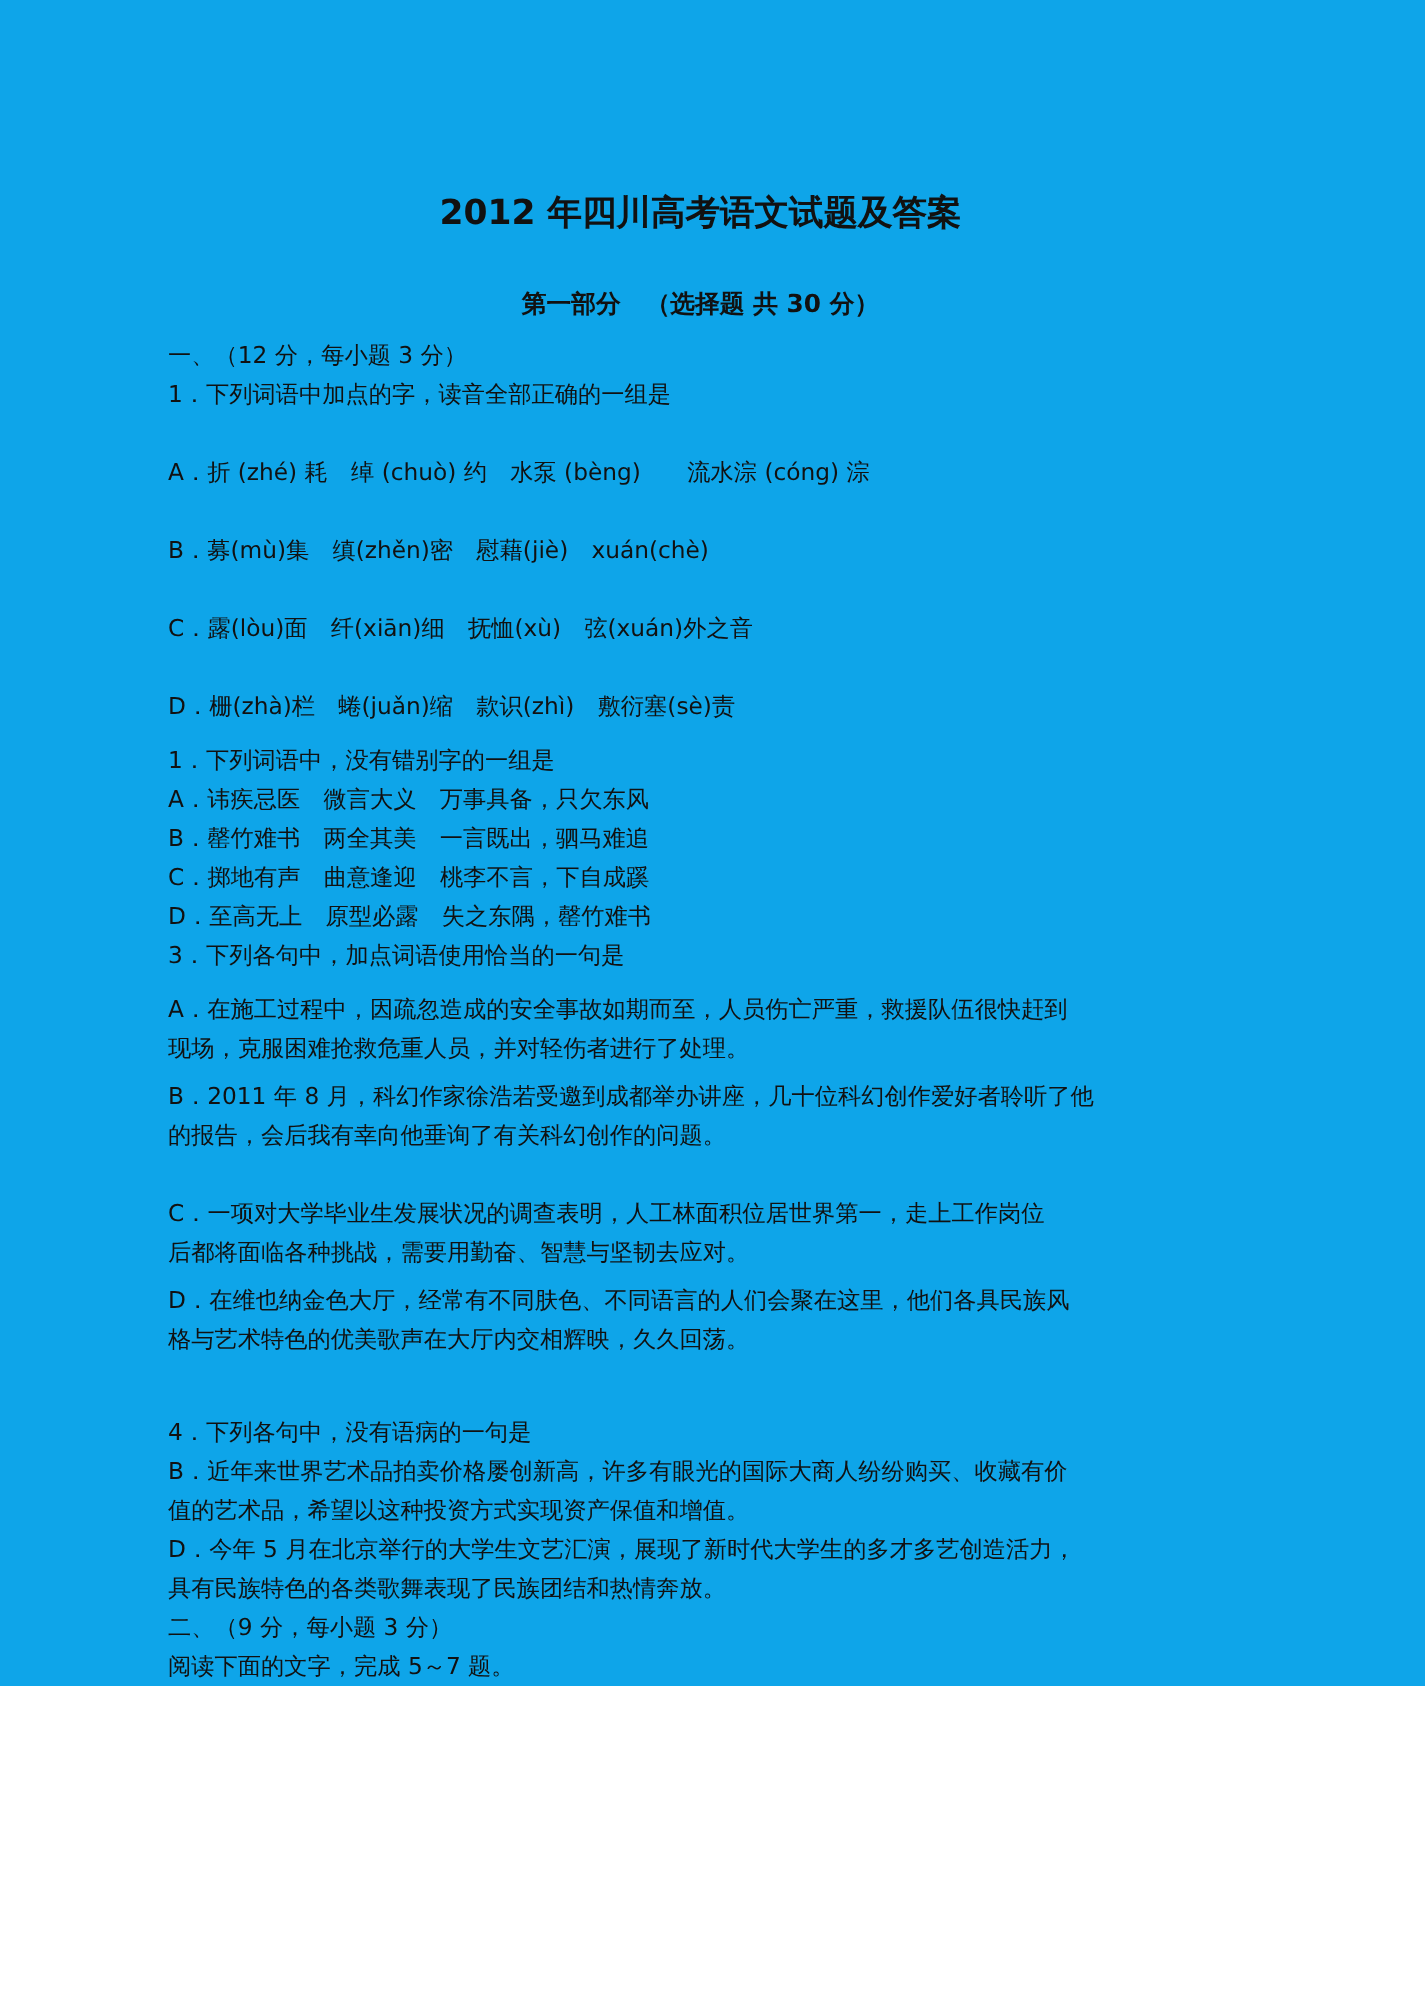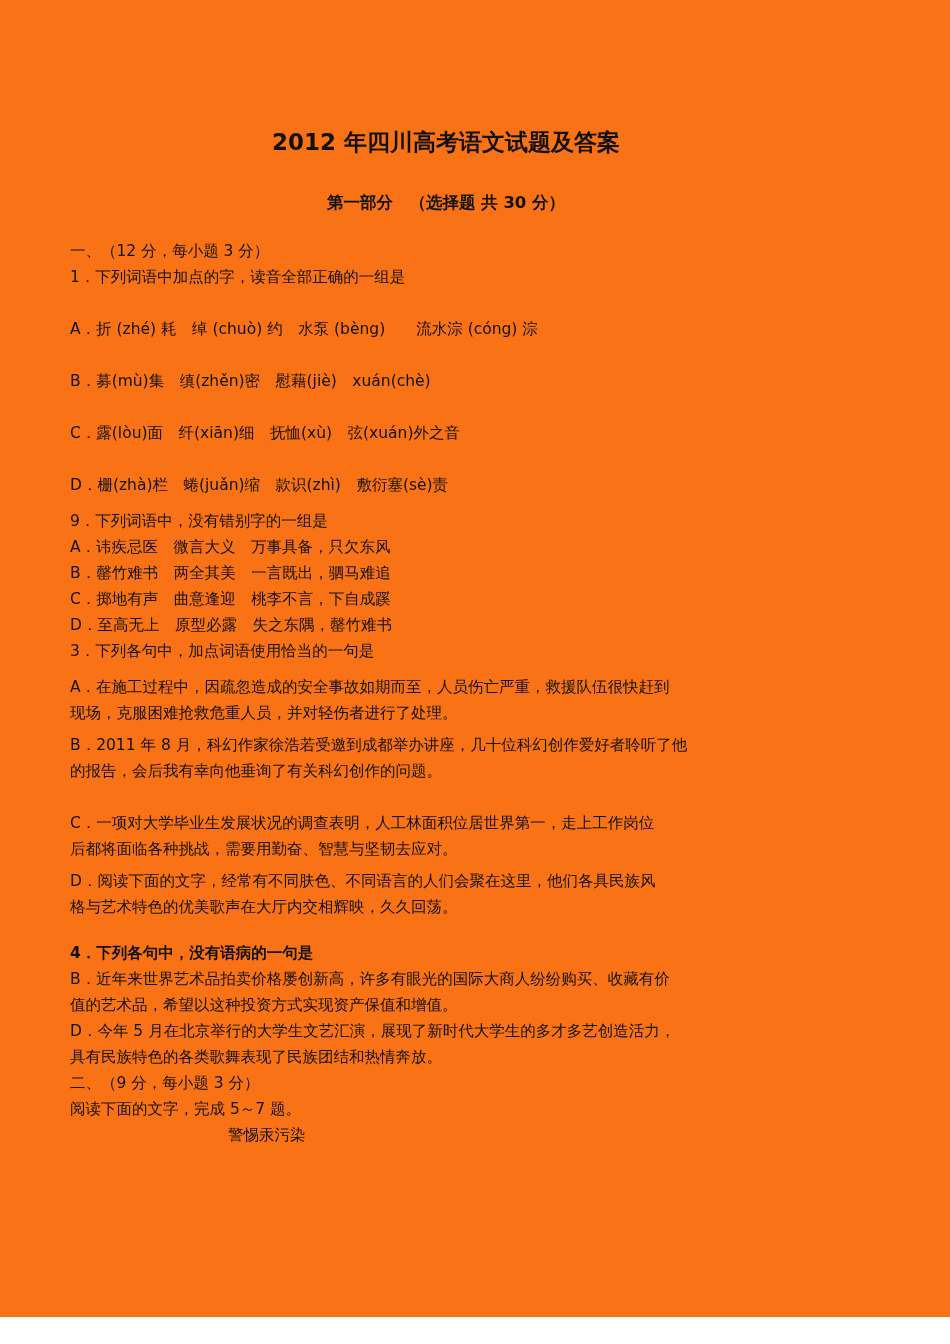--- a/index.html
+++ b/index.html
@@ -1,79 +1,79 @@
 <!DOCTYPE html>
 <html><head>
 <meta charset="utf-8">
 <style>
   * { margin: 0; padding: 0; box-sizing: border-box; }
   html, body { background: #ffffff; }
   .page {
     width: 950px;
-    height: 1317px;
-    background: #f97316;
+    height: 1124px;
+    background: #0ea5e9;
     color: #111111;
-    padding: 126px 128px 30px 70px;
+    padding: 126px 128px 30px 112px;
     font-family: "DejaVu Sans", "Liberation Sans", sans-serif;
     font-size: 15.5px;
     line-height: 26px;
     overflow: hidden;
   }
   .doc-title {
     font-size: 23px;
     font-weight: 700;
     text-align: center;
     line-height: 32px;
     margin-bottom: 32px;
   }
   .part-heading {
     font-size: 16.5px;
     font-weight: 700;
     text-align: center;
-    margin-bottom: 22px;
+    margin-bottom: 8px;
   }
   .line, .opt-block { white-space: pre-wrap; }
   .mt4  { margin-top: 4px; }
   .mt6  { margin-top: 6px; }
   .mt10 { margin-top: 10px; }
-  .mt20 { margin-top: 20px; font-weight: bold; }
+  .mt20 { margin-top: 36px; }
   .mt26 { margin-top: 26px; }
   .passage-title { padding-left: 158px; }
 </style>
 </head>
 <body>
 
 <div class="page">
 
   <h1 class="doc-title">2012 年四川高考语文试题及答案</h1>
 
   <h2 class="part-heading">第一部分　（选择题 共 30 分）</h2>
 
   <div class="line">一、（12 分，每小题 3 分）</div>
 
   <div class="line">1．下列词语中加点的字，读音全部正确的一组是</div>
   <div class="line mt26">A．折 (zhé) 耗　绰 (chuò) 约　水泵 (bèng)　　流水淙 (cóng) 淙</div>
   <div class="line mt26">B．募(mù)集　缜(zhěn)密　慰藉(jiè)　xuán(chè)</div>
   <div class="line mt26">C．露(lòu)面　纤(xiān)细　抚恤(xù)　弦(xuán)外之音</div>
   <div class="line mt26">D．栅(zhà)栏　蜷(juǎn)缩　款识(zhì)　敷衍塞(sè)责</div>
 
-  <div class="line mt10">9．下列词语中，没有错别字的一组是</div>
+  <div class="line mt10">1．下列词语中，没有错别字的一组是</div>
   <div class="line">A．讳疾忌医　微言大义　万事具备，只欠东风</div>
   <div class="line">B．罄竹难书　两全其美　一言既出，驷马难追</div>
   <div class="line">C．掷地有声　曲意逢迎　桃李不言，下自成蹊</div>
   <div class="line">D．至高无上　原型必露　失之东隅，罄竹难书</div>
 
   <div class="line">3．下列各句中，加点词语使用恰当的一句是</div>
   <div class="opt-block mt10">A．在施工过程中，因疏忽造成的安全事故如期而至，人员伤亡严重，救援队伍很快赶到
 现场，克服困难抢救危重人员，并对轻伤者进行了处理。</div>
   <div class="opt-block mt6">B．2011 年 8 月，科幻作家徐浩若受邀到成都举办讲座，几十位科幻创作爱好者聆听了他
 的报告，会后我有幸向他垂询了有关科幻创作的问题。</div>
   <div class="opt-block mt26">C．一项对大学毕业生发展状况的调查表明，人工林面积位居世界第一，走上工作岗位
 后都将面临各种挑战，需要用勤奋、智慧与坚韧去应对。</div>
-  <div class="opt-block mt6">D．阅读下面的文字，经常有不同肤色、不同语言的人们会聚在这里，他们各具民族风
+  <div class="opt-block mt6">D．在维也纳金色大厅，经常有不同肤色、不同语言的人们会聚在这里，他们各具民族风
 格与艺术特色的优美歌声在大厅内交相辉映，久久回荡。</div>
 
   <div class="line mt20">4．下列各句中，没有语病的一句是</div>
   <div class="opt-block">B．近年来世界艺术品拍卖价格屡创新高，许多有眼光的国际大商人纷纷购买、收藏有价
 值的艺术品，希望以这种投资方式实现资产保值和增值。</div>
   <div class="opt-block">D．今年 5 月在北京举行的大学生文艺汇演，展现了新时代大学生的多才多艺创造活力，
 具有民族特色的各类歌舞表现了民族团结和热情奔放。</div>
 
   <div class="line">二、（9 分，每小题 3 分）</div>
   <div class="line">阅读下面的文字，完成 5～7 题。</div>

